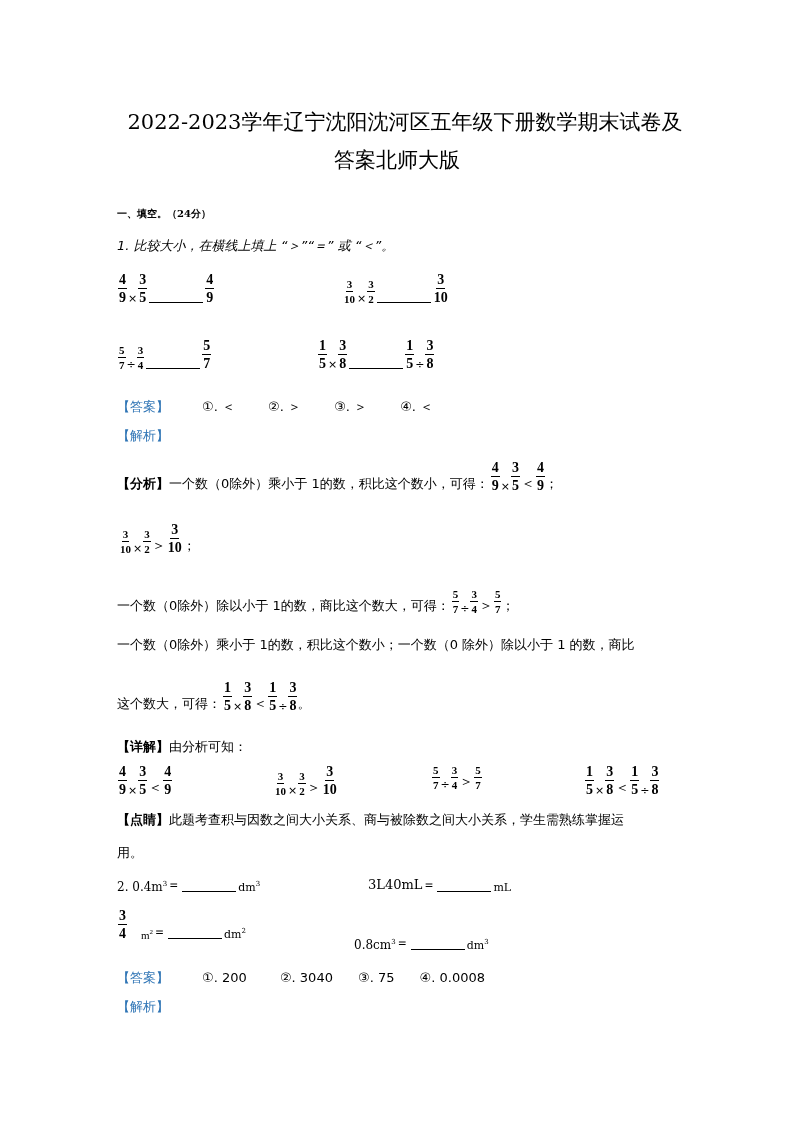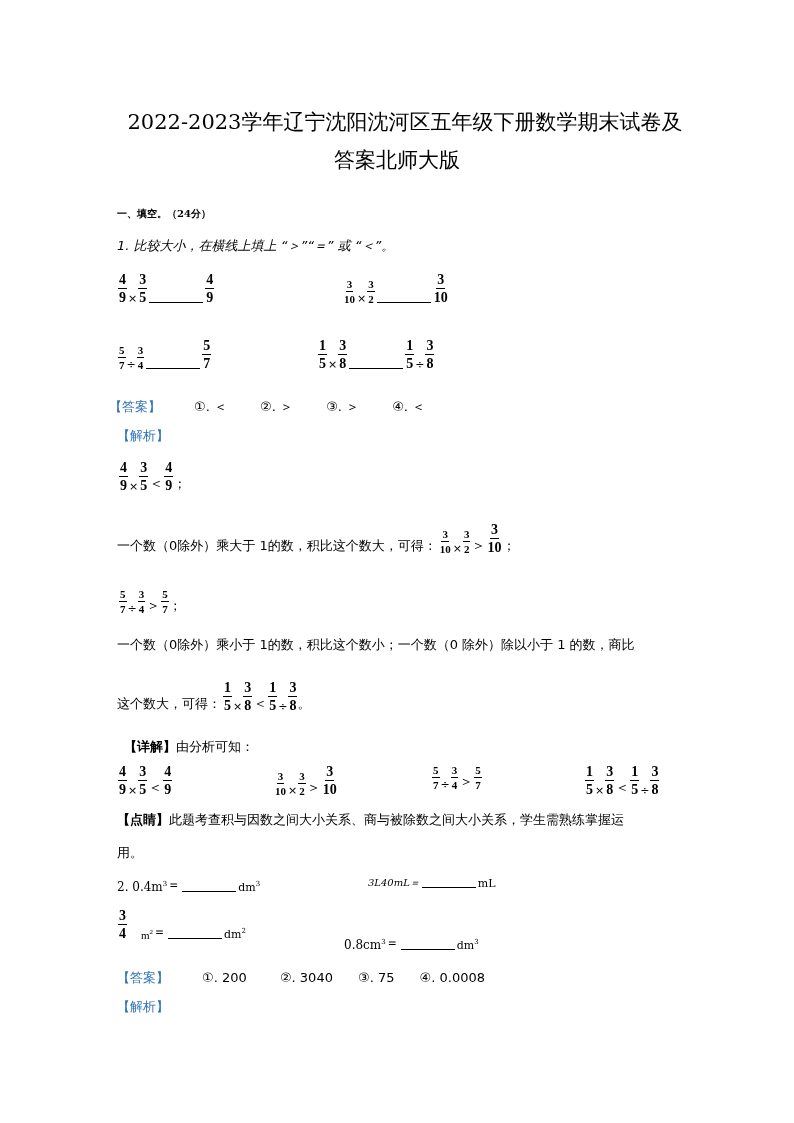--- a/index.html
+++ b/index.html
@@ -99,71 +99,72 @@
       <span class="num">1</span>
       <span class="den">5</span>
     </span>
   <span class="op">÷</span>
   <span class="frac">
       <span class="num">3</span>
       <span class="den">8</span>
     </span>
 </div>
 
-<div class="abs" style="left:109px; top:396px;">
+<div class="abs" style="left:117px; top:396px;">
   <span class="lbl">【答案】</span>
   <span class="ans-item">①. ＜</span>
   <span class="ans-item">②. ＞</span>
   <span class="ans-item">③. ＞</span>
   <span class="ans-item">④. ＜</span>
 </div>
 <div class="abs lbl" style="left:117px; top:427px;">【解析】</div>
 
 <div class="abs txt" style="left:117px; top:460px; display:flex; align-items:flex-end;">
+  <span><b>【分析】</b><span>一个数（0除外）乘小于 1的数，积比这个数小，可得：</span></span>
   <span class="expr" style="margin-left:2px;">
     <span class="frac">
         <span class="num">4</span>
         <span class="den">9</span>
       </span>
     <span class="op">×</span>
     <span class="frac">
         <span class="num">3</span>
         <span class="den">5</span>
       </span>
     <span class="cmp">＜</span>
     <span class="frac">
         <span class="num">4</span>
         <span class="den">9</span>
       </span>
     <span>；</span>
   </span>
 </div>
 
 <div class="abs txt" style="left:117px; top:522px; display:flex; align-items:flex-end;">
-  <span>一个数（0除外）乘大于 1的数，积比这个数大，可得：</span>
   <span class="expr" style="margin-left:2px;">
     <span class="frac small">
         <span class="num">3</span>
         <span class="den">10</span>
       </span>
     <span class="op">×</span>
     <span class="frac small">
         <span class="num">3</span>
         <span class="den">2</span>
       </span>
     <span class="cmp">＞</span>
     <span class="frac">
         <span class="num">3</span>
         <span class="den">10</span>
       </span>
     <span>；</span>
   </span>
 </div>
 
 <div class="abs txt" style="left:117px; top:588px; display:flex; align-items:flex-end;">
+  <span>一个数（0除外）除以小于 1的数，商比这个数大，可得：</span>
   <span class="expr" style="margin-left:2px;">
     <span class="frac small">
         <span class="num">5</span>
         <span class="den">7</span>
       </span>
     <span class="op">÷</span>
     <span class="frac small">
         <span class="num">3</span>
         <span class="den">4</span>
       </span>
@@ -197,21 +198,21 @@
       </span>
     <span class="op">÷</span>
     <span class="frac">
         <span class="num">3</span>
         <span class="den">8</span>
       </span>
     <span>。</span>
   </span>
 </div>
 
-<div class="abs txt" style="left:124px; top:738px;">
+<div class="abs txt" style="left:117px; top:738px;">
   <b>【详解】</b><span>由分析可知：</span>
 </div>
 
 <div class="abs expr" style="left:118px; top:764px;">
   <span class="frac">
       <span class="num">4</span>
       <span class="den">9</span>
     </span>
   <span class="op">×</span>
   <span class="frac">
@@ -283,36 +284,36 @@
 </div>
 <div class="abs txt" style="left:117px; top:844px;">用。</div>
 
 <div class="abs txt" style="left:117px; top:876px; display:flex; align-items:flex-end;">
   <span class="unit" style="font-size:12px;"><span>2. 0.4m</span><sup>3</sup></span>
   <span>＝</span>
   <span class="blank"></span>
   <span class="unit"><span>dm</span><sup>3</sup></span>
 </div>
 <div class="abs txt" style="left:368px; top:876px; display:flex; align-items:flex-end;">
-  <span class="unit" style="font-size:10px;font-style:italic;">3L40mL＝</span>
+  <span class="unit" style="font-size:13px;">3L40mL＝</span>
   <span class="blank"></span>
   <span class="unit">mL</span>
 </div>
 
 <div class="abs txt" style="left:118px; top:908px; display:flex; align-items:flex-end;">
   <span class="frac">
       <span class="num">3</span>
       <span class="den">4</span>
     </span>
   <span class="unit" style="margin-left:14px;font-family:Liberation Serif, serif;"><span>m</span><sup>2</sup></span>
   <span>＝</span>
   <span class="blank"></span>
   <span class="unit"><span>dm</span><sup>2</sup></span>
 </div>
-<div class="abs txt" style="left:344px; top:934px; display:flex; align-items:flex-end;">
+<div class="abs txt" style="left:354px; top:934px; display:flex; align-items:flex-end;">
   <span class="unit" style="font-size:12px;"><span>0.8cm</span><sup>3</sup></span>
   <span>＝</span>
   <span class="blank"></span>
   <span class="unit"><span>dm</span><sup>3</sup></span>
 </div>
 
 <div class="abs" style="left:117px; top:967px;">
   <span class="lbl">【答案】</span>
   <span class="ans-item">①. 200</span>
   <span class="ans-item" style="">②. 3040</span>

